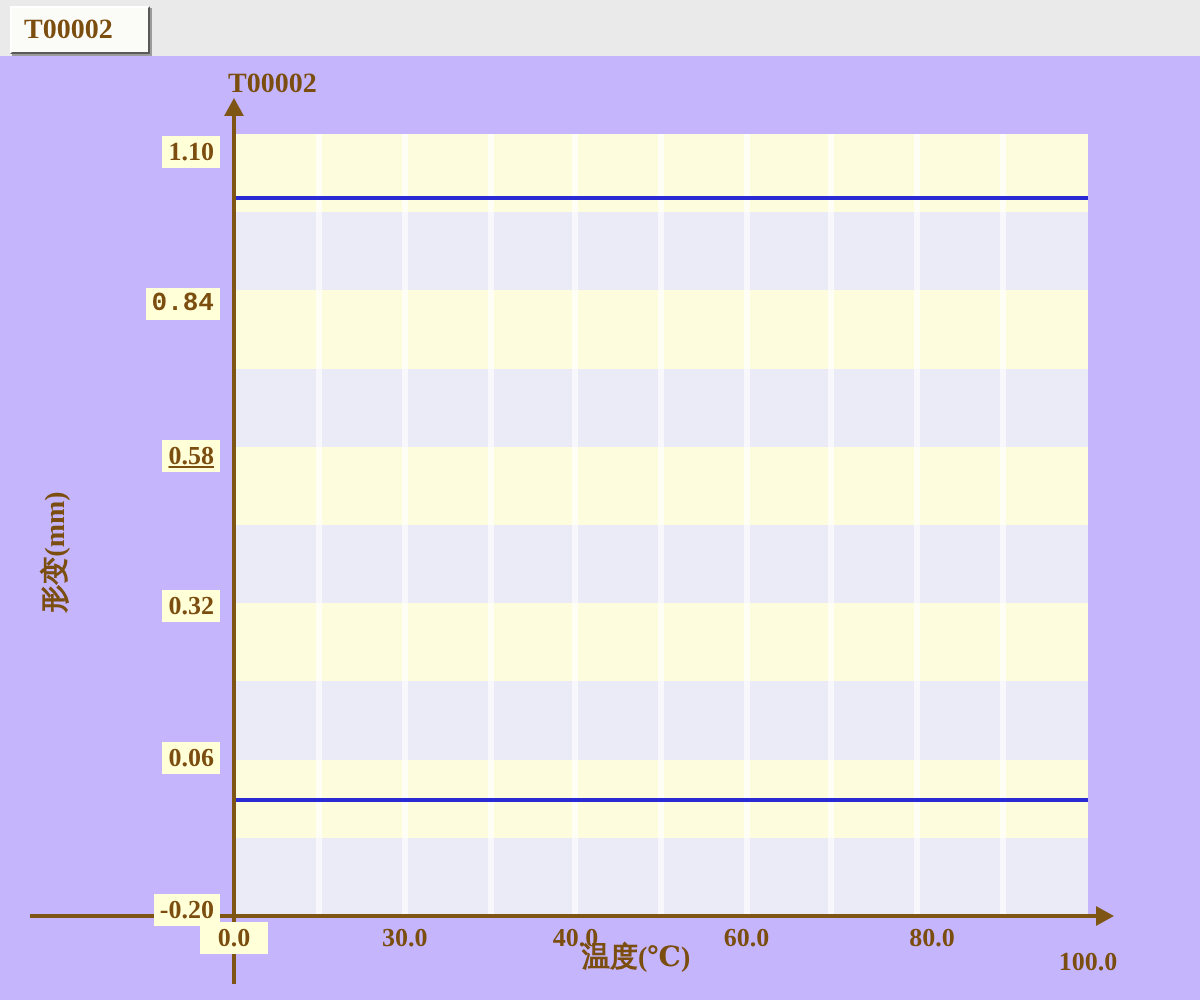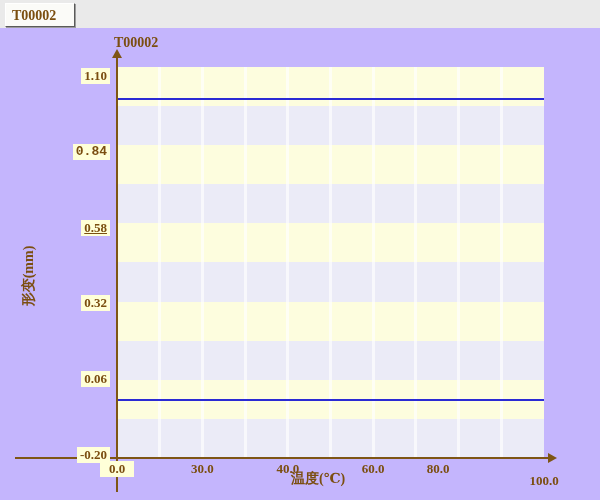--- a/index.html
+++ b/index.html
@@ -103,15 +103,15 @@
 <div class="ytick" style="top: 68px;">1.10</div>
     <div class="ytick" style="top: 144px; font-family: Liberation Mono, monospace;">0.84</div>
     <div class="ytick" style="top: 220px; text-decoration: underline;">0.58</div>
     <div class="ytick" style="top: 295px; font-family: Liberation Serif, serif;">0.32</div>
     <div class="ytick" style="top: 371px;">0.06</div>
     <div class="ytick" style="top: 447px;">-0.20</div>
     <div class="xtick origin" style="left: 100px;">0.0</div>
     <div class="xtick" style="left: 172.4px;">30.0</div>
     <div class="xtick" style="left: 257.8px;">40.0</div>
     <div class="xtick" style="left: 343.2px;">60.0</div>
-    <div class="xtick" style="left: 408px;">80.0</div>
+    <div class="xtick" style="left: 436px;">80.0</div>
     <div class="xtick" style="left: 514px; margin-top: 12px;">100.0</div>
   </div>
 
 </body></html>

